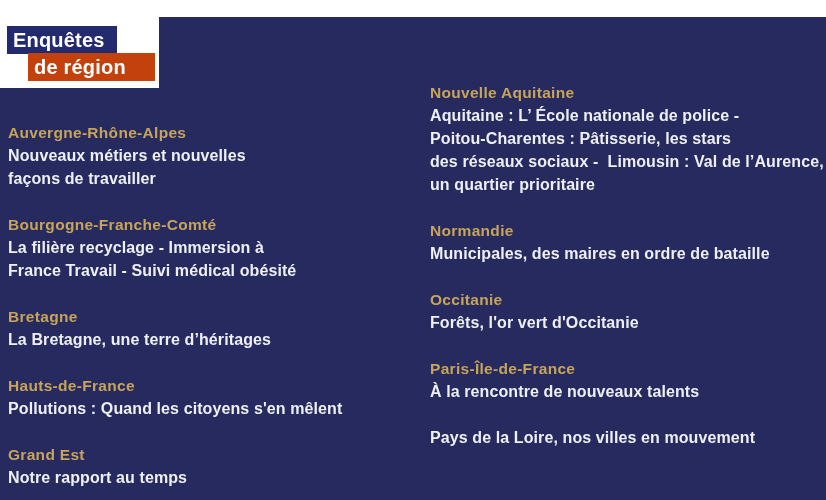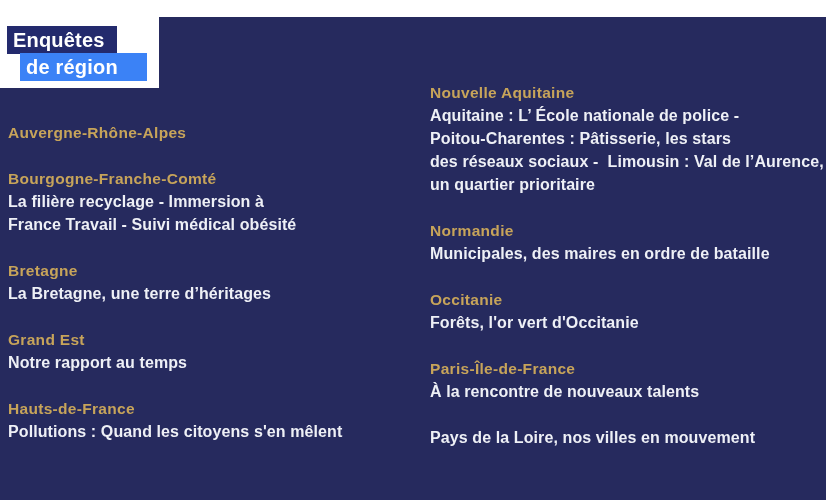--- a/index.html
+++ b/index.html
@@ -30,23 +30,23 @@
     font-size: 20px;
     letter-spacing: 0.2px;
     white-space: nowrap;
   }
   .logo-badge-top {
     left: 7px; top: 9px;
     width: 98px;
     background: #232a6d;
   }
   .logo-badge-bottom {
-    left: 20px; top: 36px;
+    left: 28px; top: 36px;
     width: 115px;
-    background: #3b82f6;
+    background: #c2410c;
   }
   
   .col { position: absolute; }
   .col-left  { left: 8px;   top: 104px; width: 404px; }
   .col-right { left: 430px; top: 64px;  width: 411px; }
   .region { margin: 0 0 23px 0; }
   .region-name {
     margin: 0;
     color: #c7a45a;
     font-size: 15.5px;
@@ -74,37 +74,39 @@
       <span>Enquêtes</span>
     </div>
     <div class="logo-badge logo-badge-bottom">
       <span>de région</span>
     </div>
   </div>
 
   <div class="col col-left">
     <div class="region">
       <h2 class="region-name">Auvergne-Rhône-Alpes</h2>
+      <p class="region-desc">Nouveaux métiers et nouvelles
+façons de travailler</p>
     </div>
     <div class="region">
       <h2 class="region-name">Bourgogne-Franche-Comté</h2>
       <p class="region-desc">La filière recyclage - Immersion à
 France Travail - Suivi médical obésité</p>
     </div>
     <div class="region">
       <h2 class="region-name">Bretagne</h2>
       <p class="region-desc">La Bretagne, une terre d’héritages</p>
     </div>
     <div class="region">
+      <h2 class="region-name">Hauts-de-France</h2>
+      <p class="region-desc">Pollutions : Quand les citoyens s'en mêlent</p>
+    </div>
+    <div class="region">
       <h2 class="region-name">Grand Est</h2>
       <p class="region-desc">Notre rapport au temps</p>
-    </div>
-    <div class="region">
-      <h2 class="region-name">Hauts-de-France</h2>
-      <p class="region-desc">Pollutions : Quand les citoyens s'en mêlent</p>
     </div>
   </div>
 
   <div class="col col-right">
     <div class="region">
       <h2 class="region-name">Nouvelle Aquitaine</h2>
       <p class="region-desc">Aquitaine : L’ École nationale de police -
 Poitou-Charentes : Pâtisserie, les stars
 des réseaux sociaux -  Limousin : Val de l’Aurence,
 un quartier prioritaire</p>

